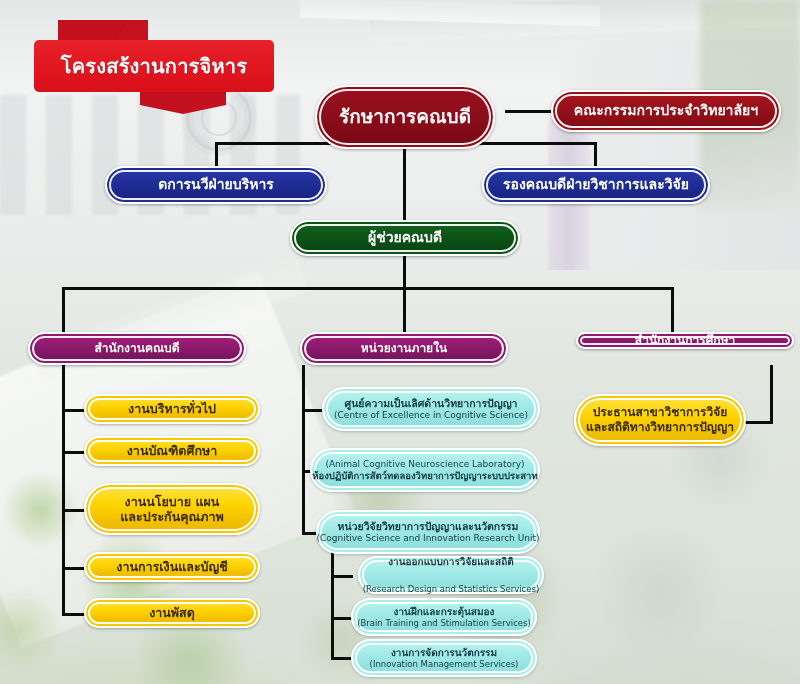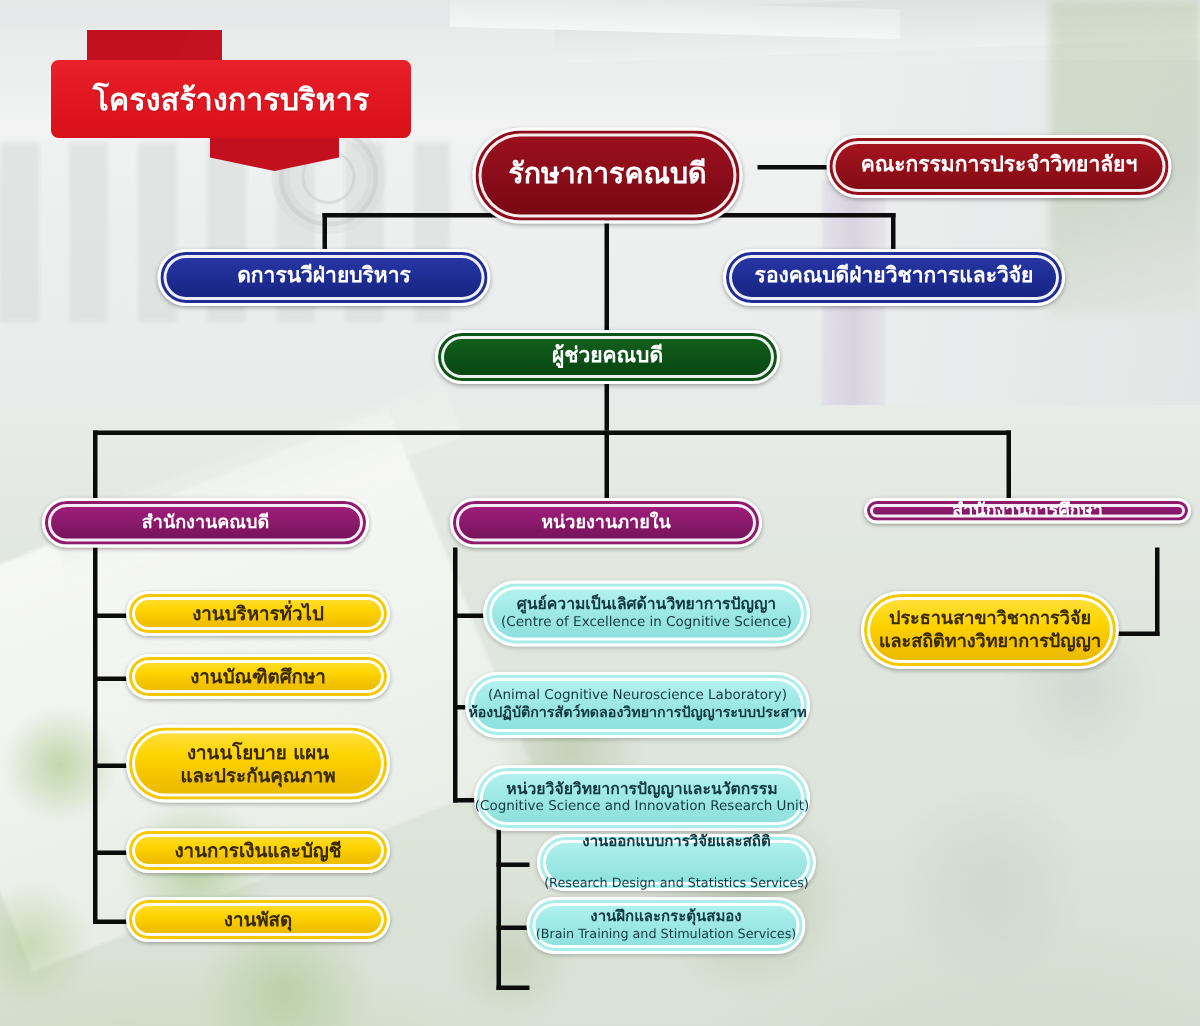--- a/index.html
+++ b/index.html
@@ -239,21 +239,21 @@
     <div class="bg-foliage-r"></div>
     <div class="bg-seal"></div>
     <div class="bg-haze"></div>
   </div>
 
   <div id="ribbon">
     <div class="rb-tail-tl"></div>
     <div class="rb-tail-tl2"></div>
     <div class="rb-tail-br"></div>
     <div class="rb-body">
-      <span>โครงสร้างการบริหาร</span>
+      <span>โครงสร้งานการจิหาร</span>
     </div>
   </div>
 
   <div class="line ln-h" style="left:505px; top:110px; width:48px;"></div>
 
   <div class="line ln-v" style="left:403px; top:135px; height:9px;"></div>
 
   <div class="line ln-h" style="left:215px; top:142px; width:382px;"></div>
   <div class="line ln-v" style="left:215px; top:142px; height:24px;"></div>
   <div class="line ln-v" style="left:594px; top:142px; height:24px;"></div>
@@ -357,19 +357,23 @@
   <div class="node pill-cyan" style="left:358px; top:556px; width:186px; height:38px;text-align:right;">
     <span class="tline t-th-xs" style="font-size:10px;">งานออกแบบการวิจัยและสถิติ</span>
     <span class="tline t-en-xs" style="font-size:8.5px;margin-top:16px;">(Research Design and Statistics Services)</span>
   </div>
 
   <div class="node pill-cyan" style="left:351px; top:598px; width:186px; height:38px;">
     <span class="tline t-th-xs" style="font-size:10px;">งานฝึกและกระตุ้นสมอง</span>
     <span class="tline t-en-xs" style="font-size:8.5px;">(Brain Training and Stimulation Services)</span>
   </div>
 
+  <div class="node pill-cyan" style="left:351px; top:639px; width:186px; height:38px;">
+    <span class="tline t-th-xs" style="font-size:10px;">งานการจัดการนวัตกรรม</span>
+    <span class="tline t-en-xs" style="font-size:8.5px;">(Innovation Management Services)</span>
+  </div>
 
   <div class="node pill-yellow" style="left:574px; top:394px; width:172px; height:52px;">
     <span class="tline t-yel" style="font-size:12px;">ประธานสาขาวิชาการวิจัย</span>
     <span class="tline t-yel" style="font-size:12px;">และสถิติทางวิทยาการปัญญา</span>
   </div>
 
 </div>
 
 </body></html>

